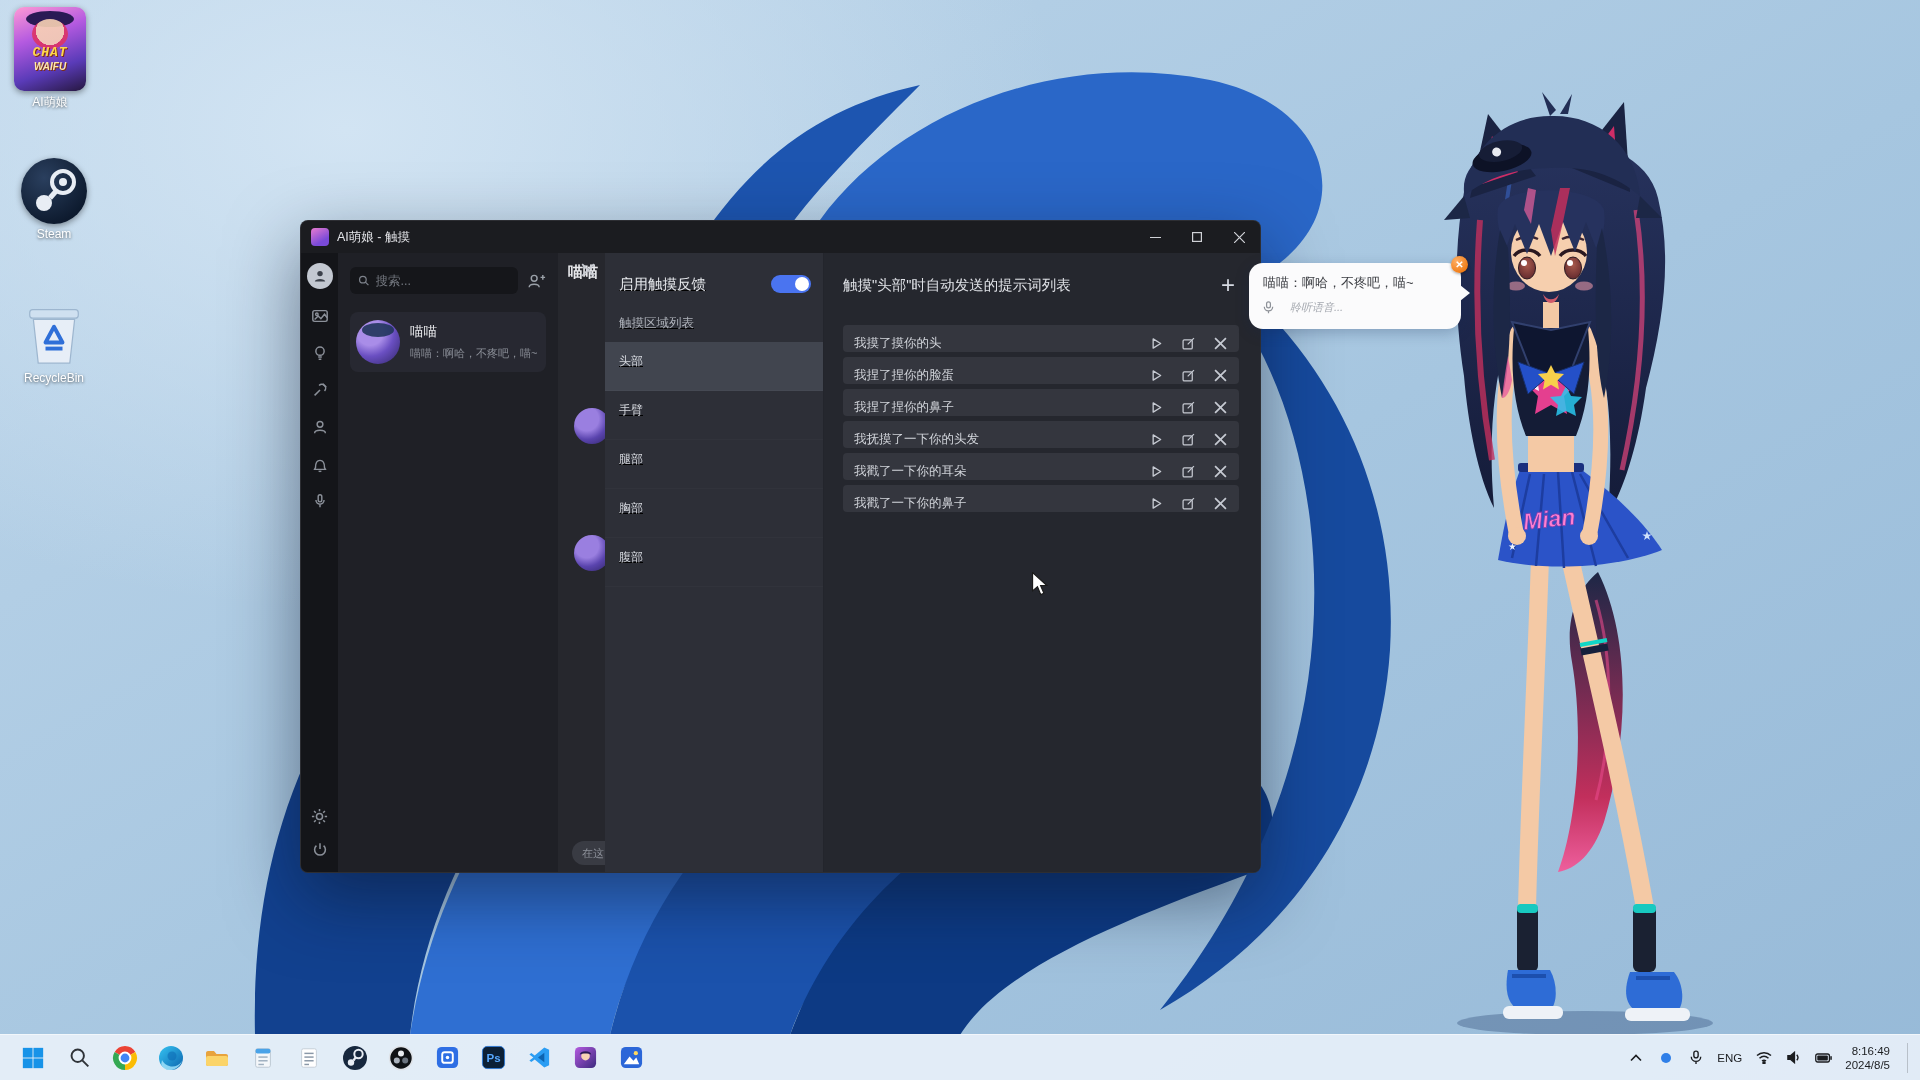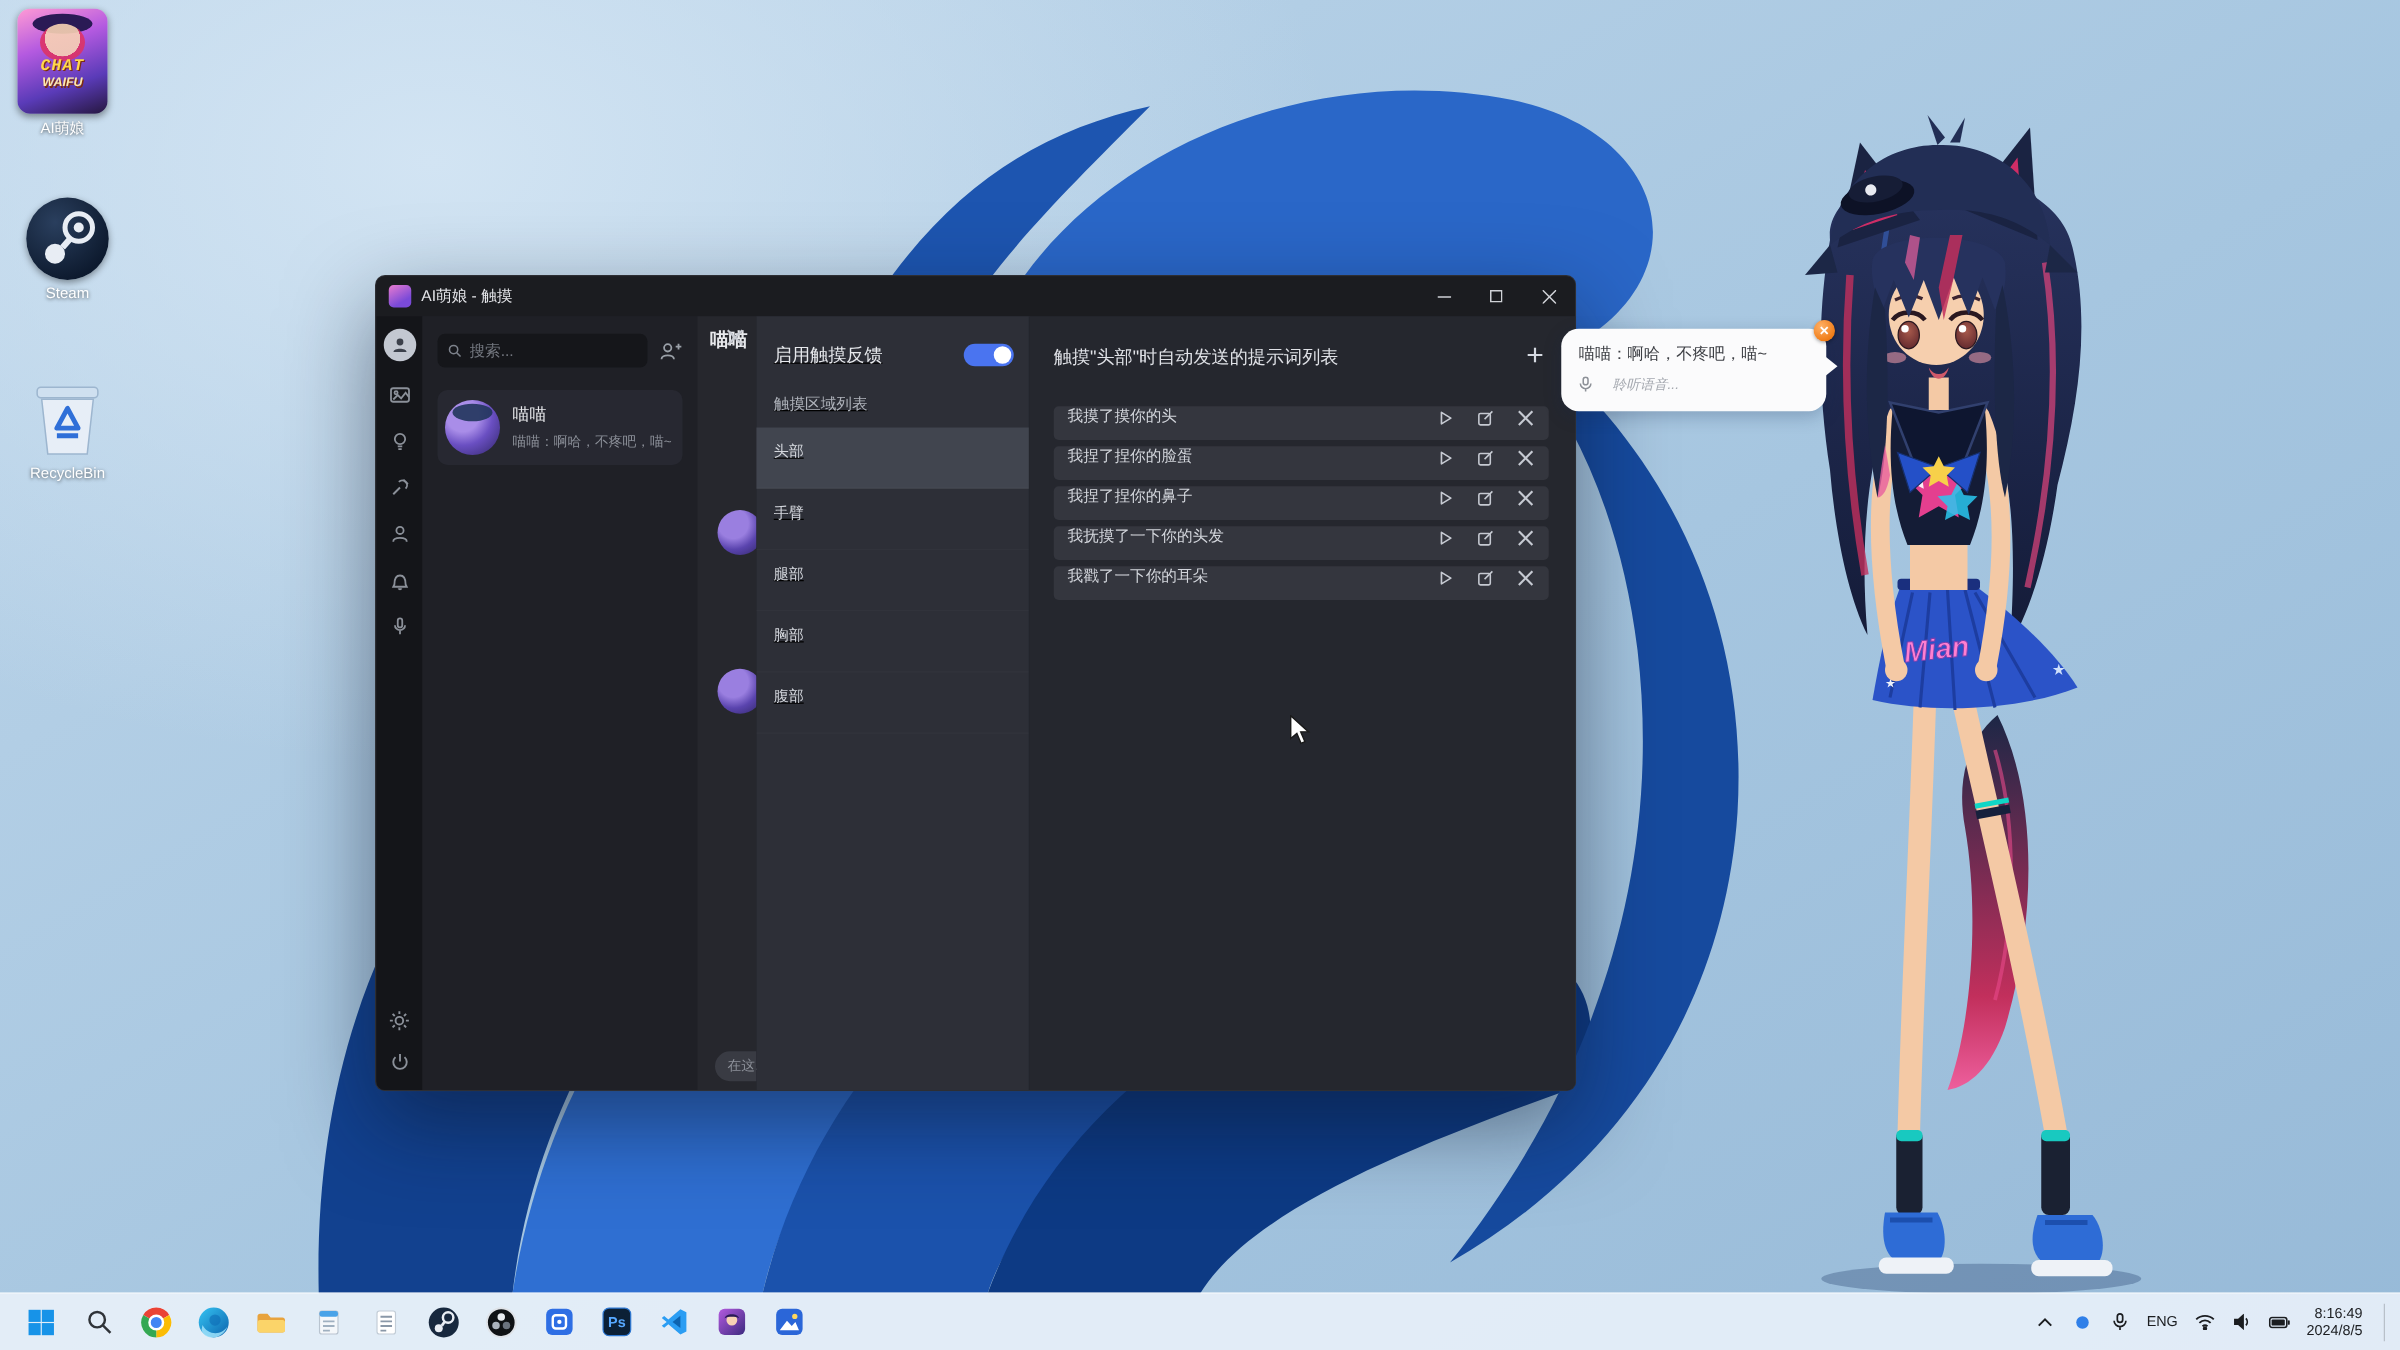--- a/index.html
+++ b/index.html
@@ -98,21 +98,21 @@
     border-bottom:1px solid rgba(255,255,255,.025); }
   .area-row.sel { background:#41454f; }
 
   
   .or { flex:1; background:#25272e; display:flex; flex-direction:column; min-width:0; }
   .or-header { height:64px; display:flex; align-items:center; justify-content:space-between; padding:0 20px 0 19px; }
   .or-title { font-size:14.5px; color:#dfe1e6; }
   .or-add { font-size:24px; color:#d6dae2; line-height:24px; width:24px; text-align:center; }
   .prompt-list { padding:8px 21px 0 19px; }
   .prompt-row { height:27px; margin-bottom:5px; background:#34363e; border-radius:4px;
-    display:flex; align-items:flex-start; }
+    display:flex; align-items:flex-end; }
   .prompt-text { font-size:12.5px; color:#d2d5db; padding-left:11px; flex:1; white-space:nowrap; overflow:hidden; }
   .row-icons { display:flex; align-items:center; gap:14px; margin-right:10px; color:#c6cad2; }
   .row-icons span { width:18px; height:18px; display:flex; align-items:center; justify-content:center; }
 
   
   .bubble { position:absolute; left:1249px; top:263px; width:212px; height:66px; background:#fbfbfc;
     border-radius:14px; box-shadow:0 4px 14px rgba(20,40,80,.25); padding:11px 14px 0 14px; }
   .bubble:after { content:""; position:absolute; right:-9px; top:22px; border-left:10px solid #fbfbfc;
     border-top:8px solid transparent; border-bottom:8px solid transparent; }
   .bubble-text { font-size:13px; color:#3d3f44; white-space:nowrap; }
@@ -576,20 +576,41 @@
                   </svg>
                 </span>
               <span>
                   <svg width="13" height="13" viewBox="0 0 12 12">
                     <path d="M1,1 L11,11 M11,1 L1,11" stroke="currentColor" stroke-width="1.6"></path>
                   </svg>
                 </span>
             </span>
           </div>
 
+          <div class="prompt-row">
+            <span class="prompt-text">我戳了一下你的鼻子</span>
+            <span class="row-icons">
+              <span>
+                  <svg width="15" height="15" viewBox="0 0 18 18" fill="none" stroke="currentColor" stroke-width="1.6">
+                    <path d="M5,3.5 L14,9 L5,14.5 Z" stroke-linejoin="round"></path>
+                  </svg>
+                </span>
+              <span>
+                  <svg width="15" height="15" viewBox="0 0 18 18" fill="none" stroke="currentColor" stroke-width="1.5">
+                    <rect x="2.5" y="4.5" width="11" height="11" rx="1.5"></rect>
+                    <path d="M 8,10 L 15.5,2.5"></path>
+                  </svg>
+                </span>
+              <span>
+                  <svg width="13" height="13" viewBox="0 0 12 12">
+                    <path d="M1,1 L11,11 M11,1 L1,11" stroke="currentColor" stroke-width="1.6"></path>
+                  </svg>
+                </span>
+            </span>
+          </div>
 
         </div>
       </div>
     </div>
   </div>
 </div>
 
 <div class="layer" id="speech-bubble">
   <div class="bubble">
     <div class="bubble-text">喵喵：啊哈，不疼吧，喵~</div>

